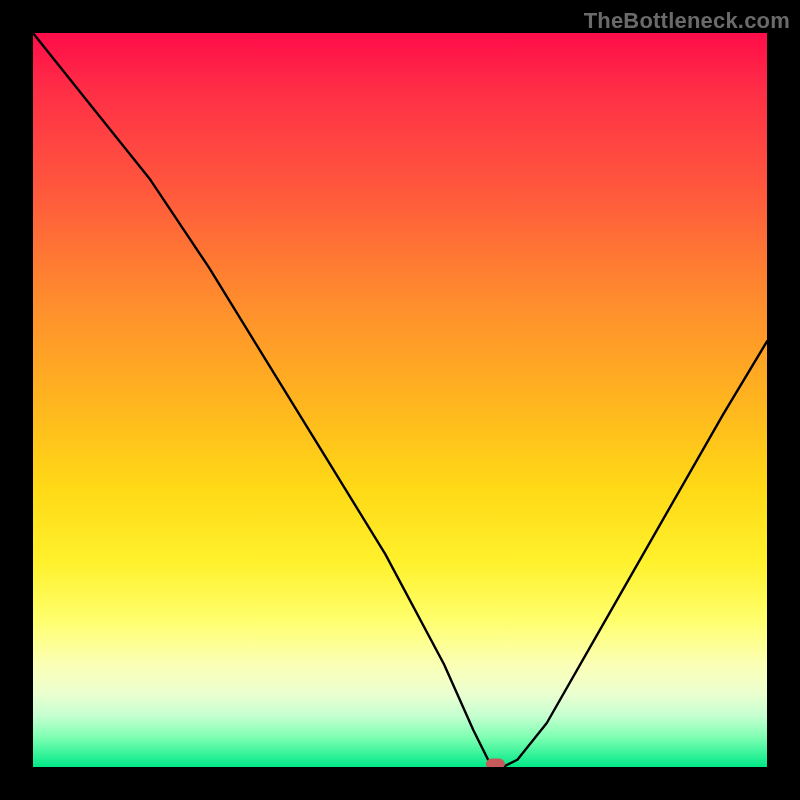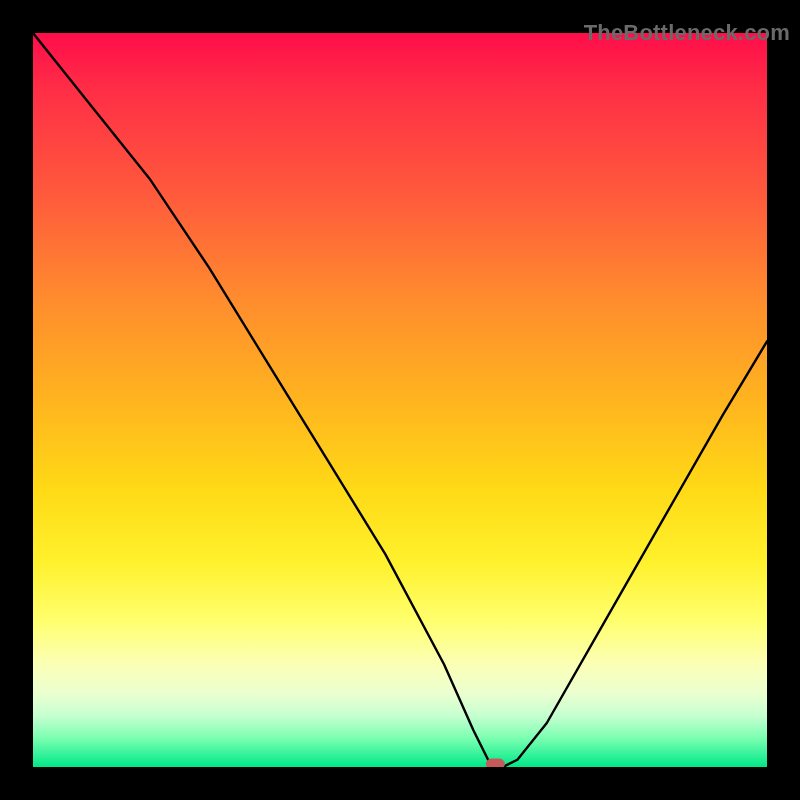--- a/index.html
+++ b/index.html
@@ -12,21 +12,21 @@
     font-family: Arial, Helvetica, sans-serif;
   }
   .outer {
     position: relative;
     width: 800px;
     height: 800px;
     background: #000;
   }
   .watermark {
     position: absolute;
-    top: 20px;
+    top: 8px;
     right: 10px;
     color: #6a6a6a;
     font-size: 22px;
     font-weight: 600;
     letter-spacing: 0.2px;
     z-index: 50;
   }
   
   .plot-area {
     position: absolute;

